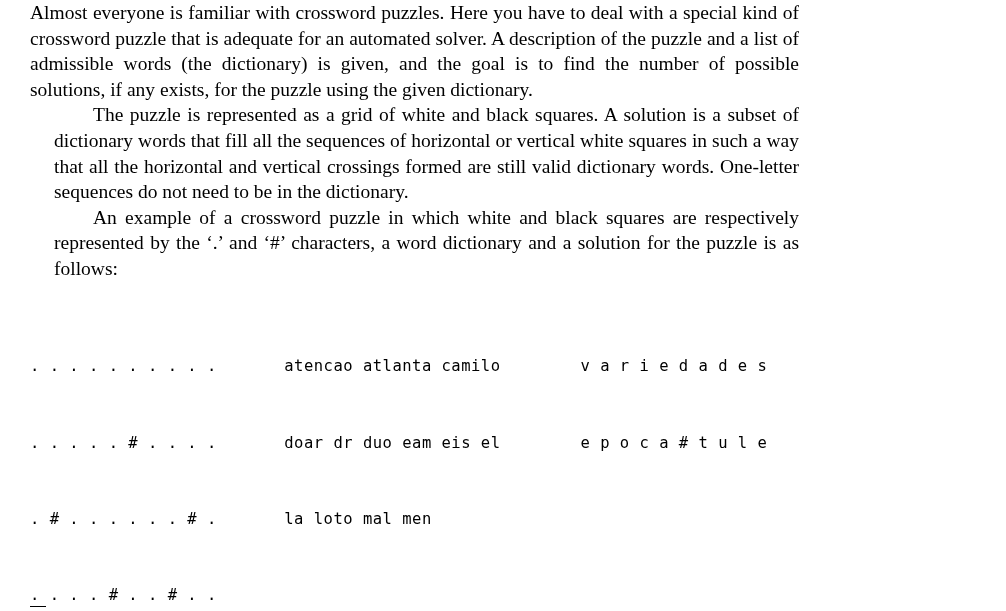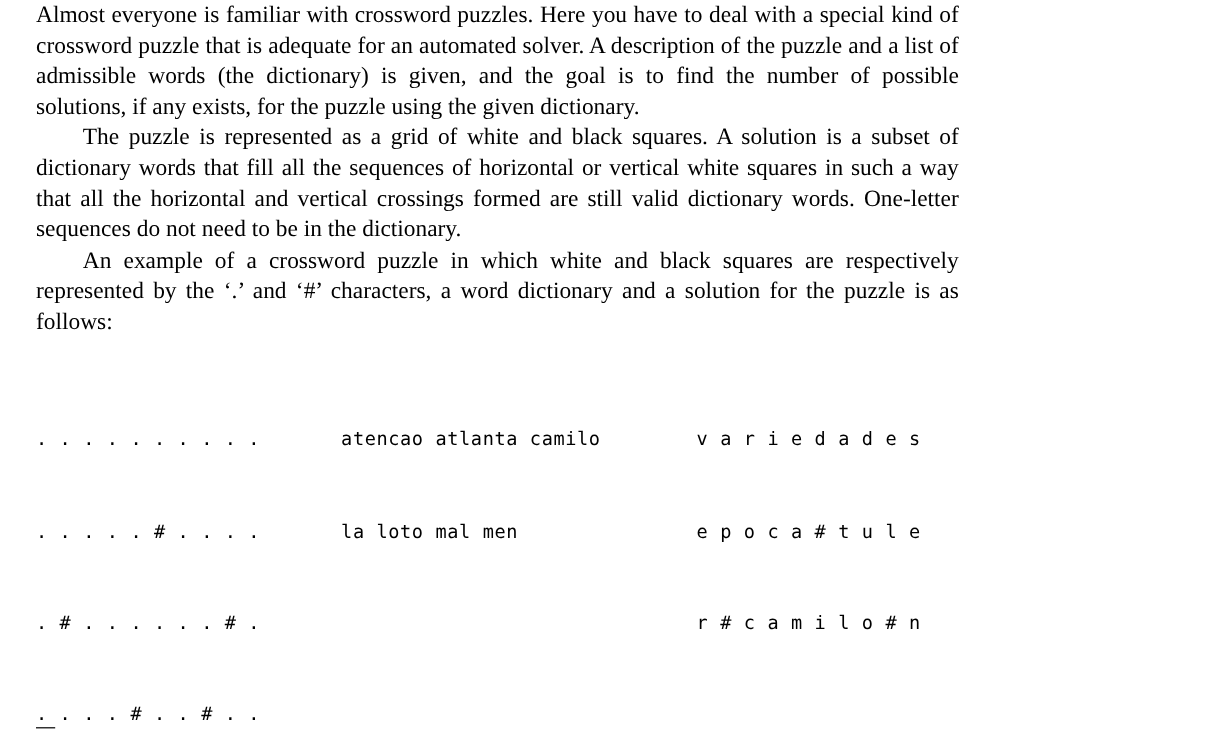--- a/index.html
+++ b/index.html
@@ -30,20 +30,21 @@
   }
   .para {
     margin: 0;
     text-indent: 2em;
   }
   .para.first {
     text-indent: 0;
   }
   .para + .para {
     margin-top: 0px;
+    margin-left: 24px;
   }
   .sample-block {
     margin: 22px 0 0 30px;
     display: flex;
     flex-direction: row;
     align-items: flex-start;
     font-family: "DejaVu Sans Mono", monospace;
     font-size: 15.5px;
     line-height: 25.4px;
     letter-spacing: 0.5px;
@@ -89,31 +90,31 @@
       <div class="mono-line">. . . . # . . # . .</div>
       <div class="mono-line">. . # # . . . # . .</div>
       
       
       
       
       
     </div>
     <div class="col-dict">
       <div class="mono-line">atencao atlanta camilo</div>
+      <div class="mono-line">doar dr duo eam eis el</div>
       <div class="mono-line">la loto mal men</div>
       
       
       
       
       
     </div>
     <div class="col-sol">
       <div class="mono-line">v a r i e d a d e s</div>
       <div class="mono-line">e p o c a # t u l e</div>
-      <div class="mono-line">r # c a m i l o # n</div>
       
       
       
       
       
     </div>
   </div>
 
   <div class="footer-rule"></div>
 </div>

